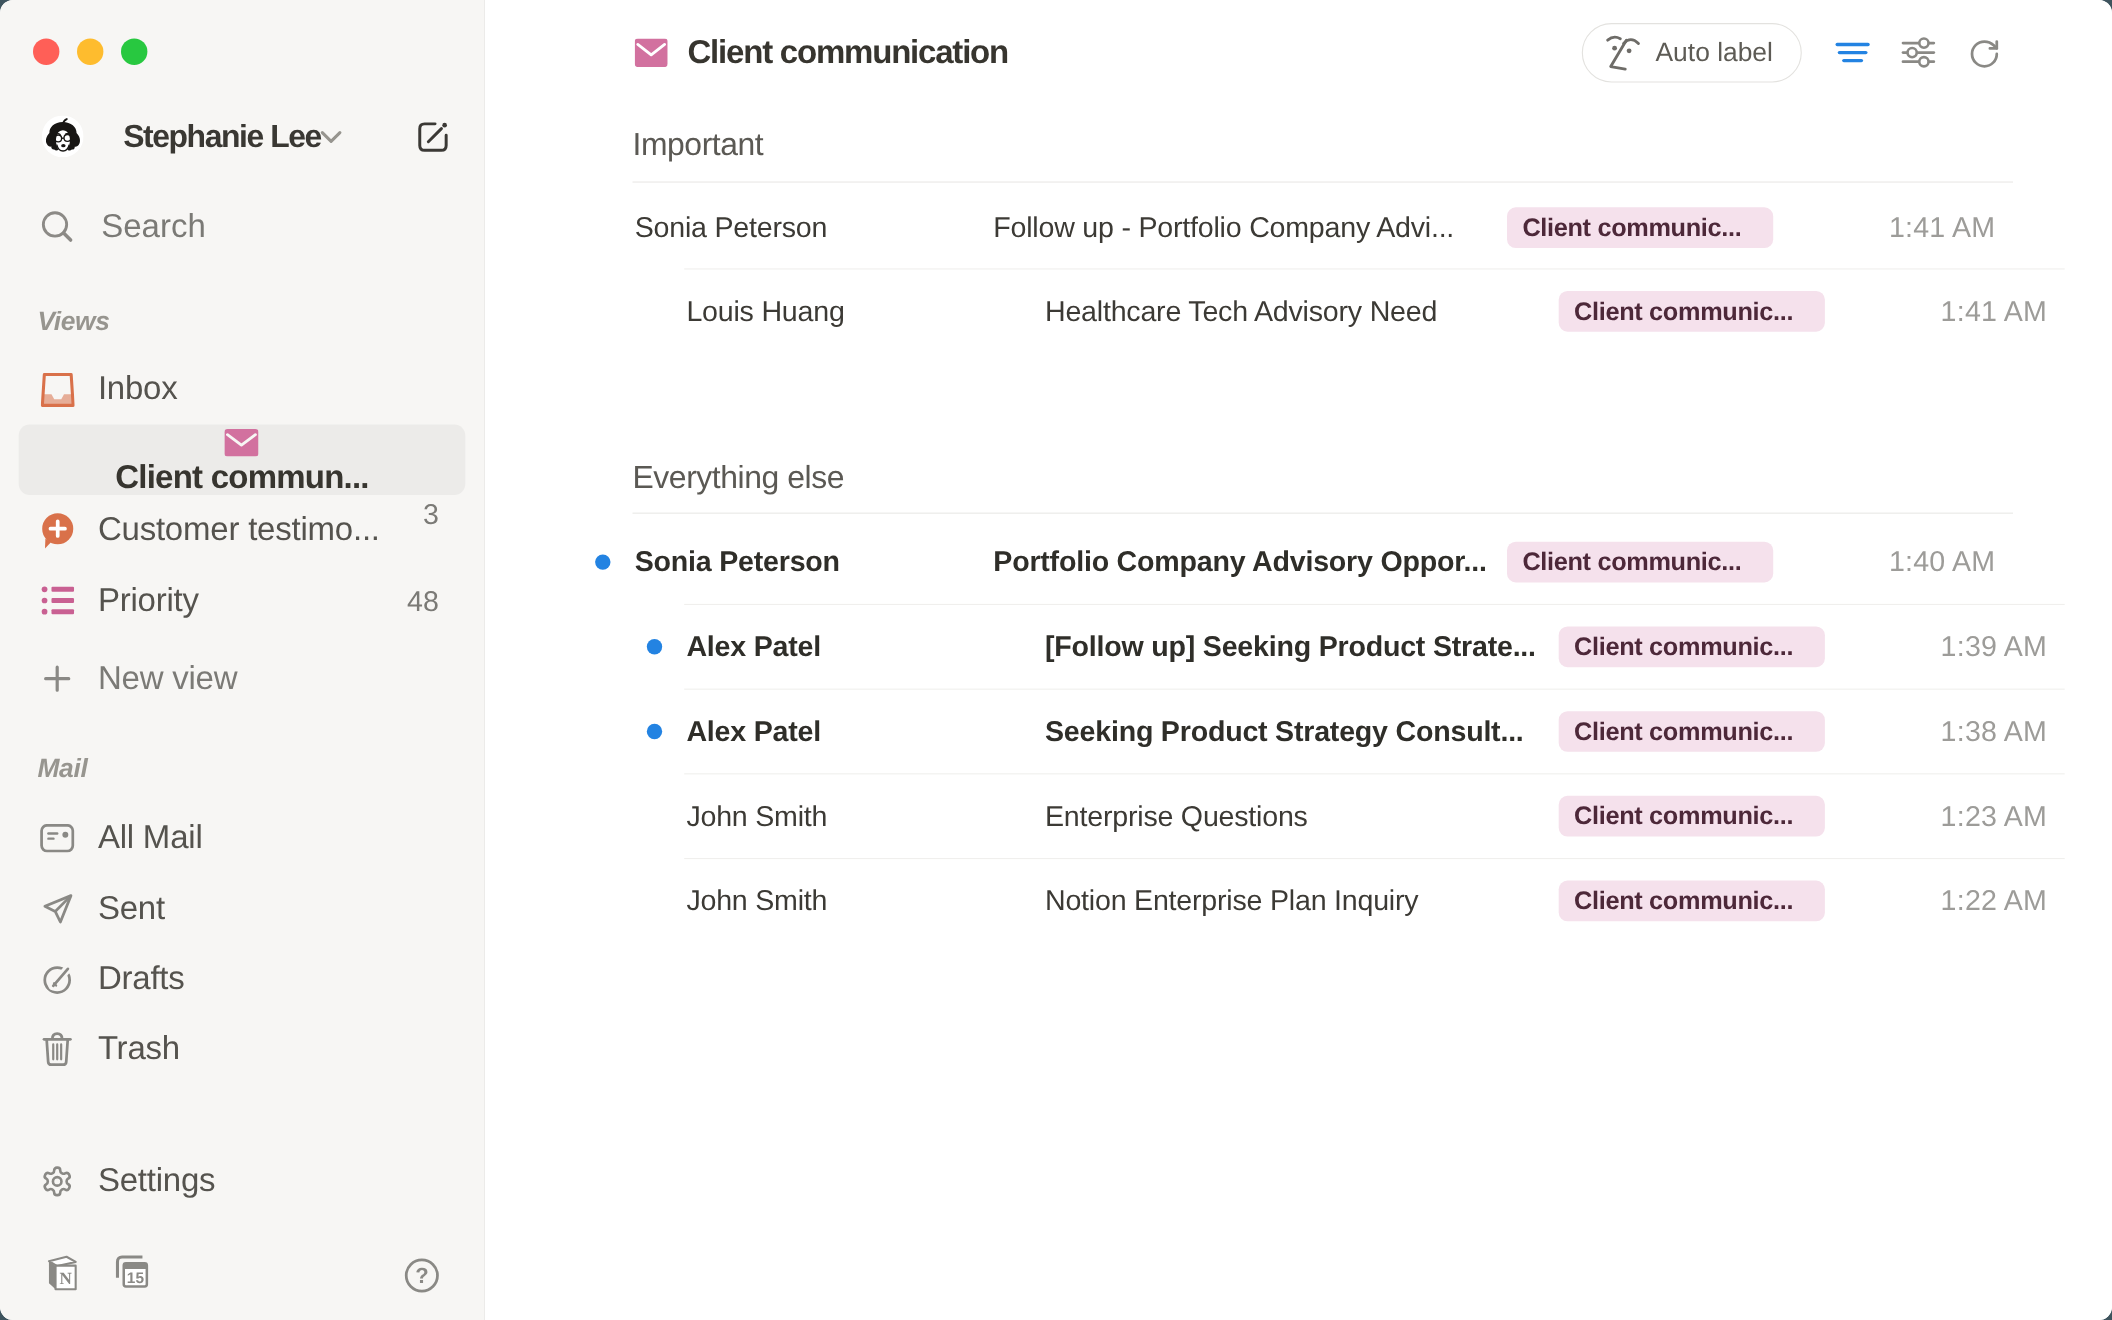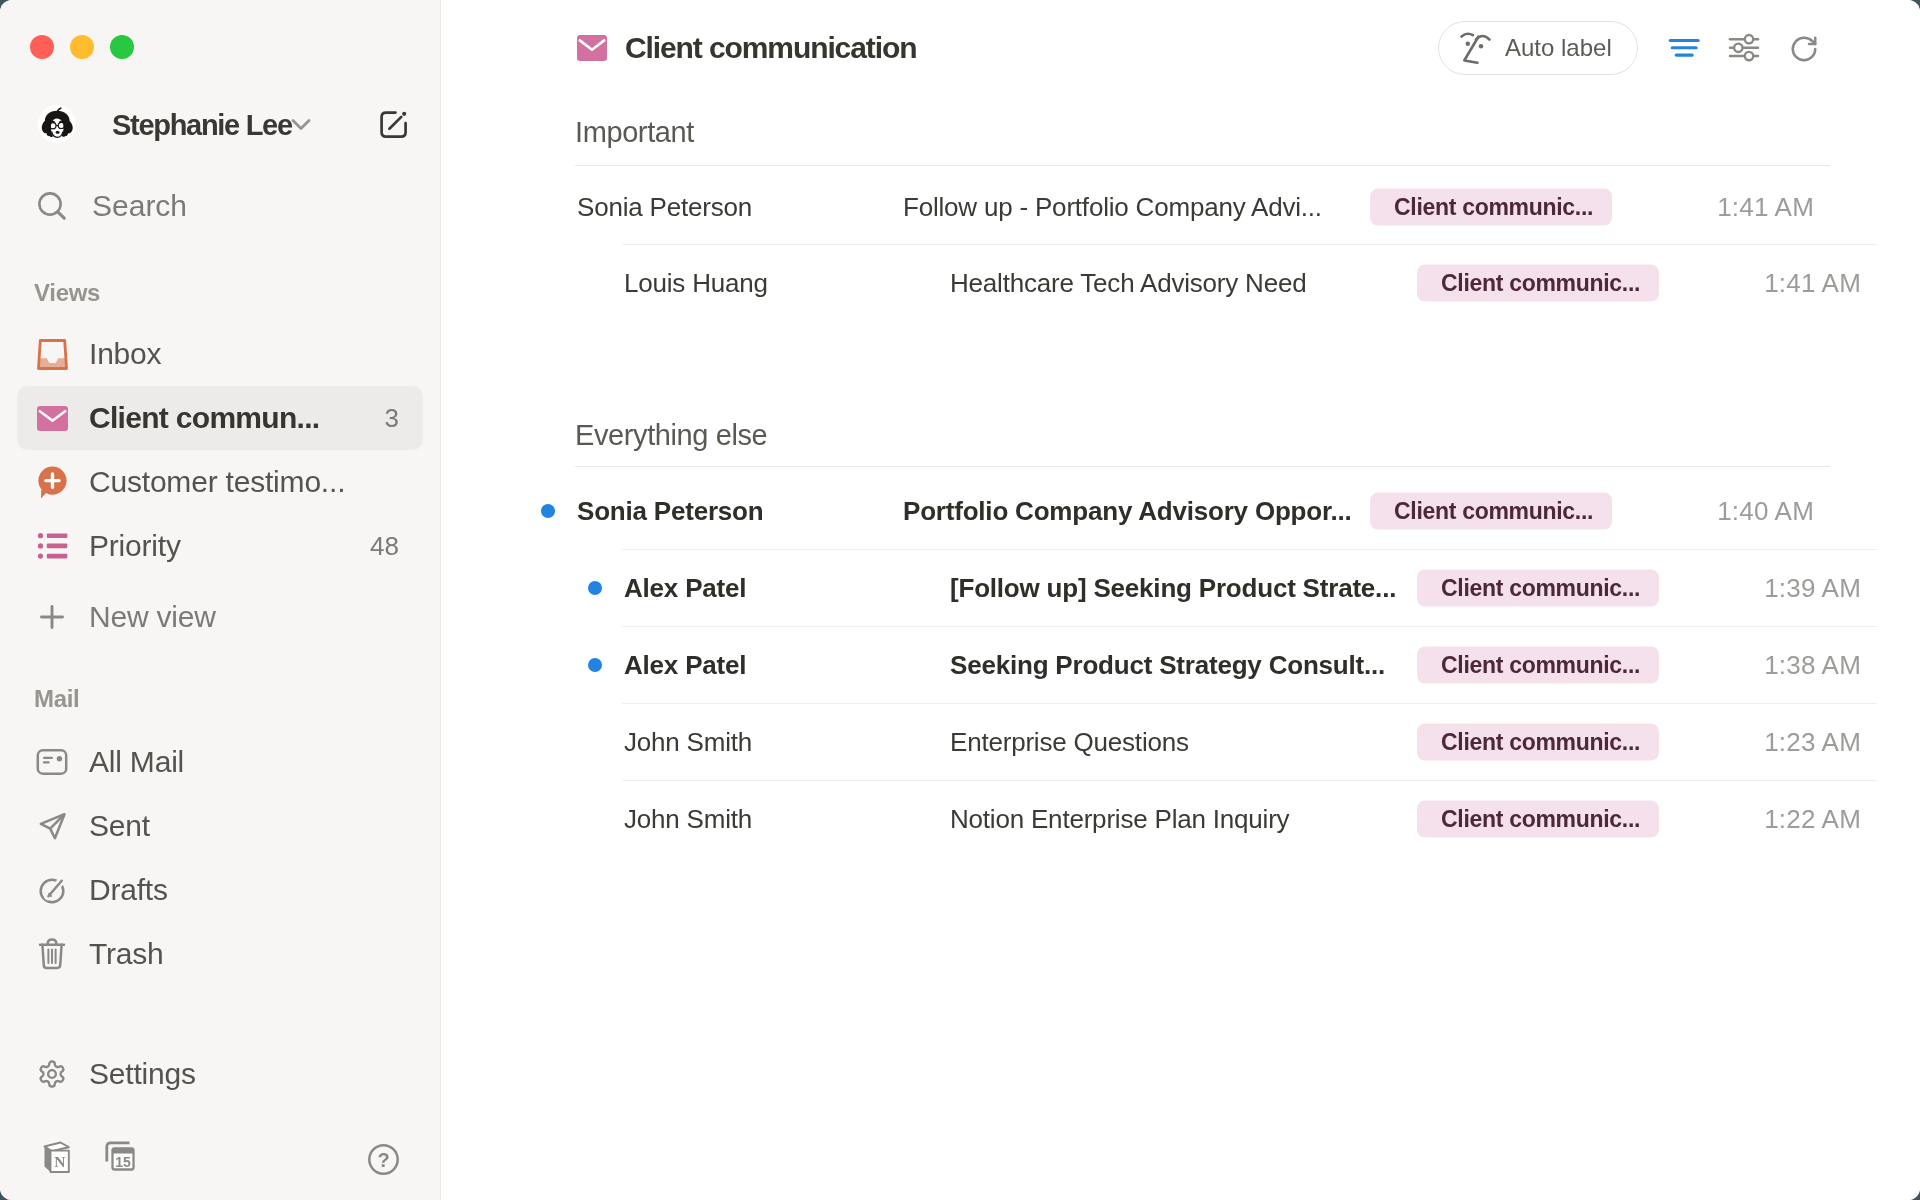--- a/index.html
+++ b/index.html
@@ -2,40 +2,40 @@
 <html><head>
 <meta charset="utf-8">
 <style>
   html,body{margin:0;padding:0;width:1920px;height:1200px;background:#3E545E;overflow:hidden;}
   body{font-family:"Liberation Sans",sans-serif;-webkit-font-smoothing:antialiased;}
   .win{position:absolute;left:0;top:0;width:1920px;height:1200px;border-radius:12px;overflow:hidden;background:#ffffff;}
   .side{position:absolute;left:0;top:0;width:441px;height:1200px;background:#F7F6F4;border-right:1px solid #ECEBE9;box-sizing:border-box;}
   .abs{position:absolute;}
   .light{position:absolute;width:24px;height:24px;border-radius:50%;top:35px;}
   .srow{position:absolute;left:17px;width:406px;height:64px;display:flex;align-items:center;}
-  .srow.sel{background:#ECEBE9;border-radius:10px;}
+  .srow.sel{background:#ECEBE9;border-radius:10px;flex-direction:column;}
   .sicon{width:32px;height:32px;margin-left:19px;margin-right:21px;display:flex;align-items:center;justify-content:center;flex:none;}
   .stext{font-size:30px;color:#55534E;white-space:nowrap;letter-spacing:-0.2px;}
   .stext.dark{color:#37352F;font-weight:700;letter-spacing:-0.7px;}
   .stext.gray{color:#7B7A76;}
   .scount{margin-left:auto;margin-right:24px;font-size:26px;color:#7B7A76;}
-  .slabel{position:absolute;left:34px;font-size:24px;font-weight:700;color:#97958F;letter-spacing:-0.3px;}
+  .slabel{position:absolute;left:34px;font-size:24px;font-weight:700;color:#97958F;letter-spacing:-0.3px;font-style:italic;}
   .main{position:absolute;left:441px;top:0;width:1479px;height:1200px;background:#fff;}
   .title{position:absolute;left:625px;top:30px;height:36px;line-height:36px;font-size:30px;font-weight:700;color:#37352F;letter-spacing:-1.1px;}
   .autobtn{position:absolute;left:1438px;top:21px;width:200px;height:54px;border:1px solid #E3E2DF;border-radius:27px;box-sizing:border-box;background:#fff;}
   .autotext{position:absolute;left:66px;top:0;height:52px;line-height:52px;font-size:24px;color:#5D5B55;}
   .seclabel{position:absolute;left:134px;font-size:29px;color:#5B5954;letter-spacing:-0.4px;}
   .sep{position:absolute;left:134px;width:1255px;height:1px;background:#E9E8E6;}
   .mrow{position:absolute;left:134px;width:1255px;box-sizing:border-box;}
   .mrow.bt{border-top:1px solid #F0EFED;margin-left:47px;}
   .dot{position:absolute;left:-34px;top:50%;transform:translateY(-50%);width:14px;height:14px;border-radius:50%;background:#2383E2;}
   .sender{position:absolute;left:2px;top:50%;transform:translateY(-50%);font-size:26px;color:#3C3A35;white-space:nowrap;letter-spacing:-0.2px;}
   .subject{position:absolute;left:328px;top:50%;transform:translateY(-50%);font-size:26px;color:#3C3A35;white-space:nowrap;letter-spacing:-0.2px;}
   .unread .sender,.unread .subject{color:#2F2E29;font-weight:700;}
-  .tag{position:absolute;left:795px;top:50%;transform:translateY(-50%);width:242px;height:37px;border-radius:8px;background:#F5E1EC;box-sizing:border-box;display:flex;align-items:center;padding-left:24px;}
+  .tag{position:absolute;left:795px;top:50%;transform:translateY(-50%);width:242px;height:37px;border-radius:8px;background:#F5E1EC;box-sizing:border-box;display:flex;align-items:center;padding-left:14px;}
   .tag span{font-size:23px;font-weight:700;color:#4D2839;white-space:nowrap;letter-spacing:-0.3px;}
   .time{position:absolute;right:16px;top:50%;transform:translateY(-50%);font-size:26px;color:#9D9C99;letter-spacing:0.2px;}
 </style>
 </head>
 <body>
 <div class="win">
 <div class="side">
   <div class="light" style="left:30px;background:#FF5F57;"></div>
   <div class="light" style="left:70px;background:#FEBC2E;"></div>
   <div class="light" style="left:110px;background:#28C840;"></div>

